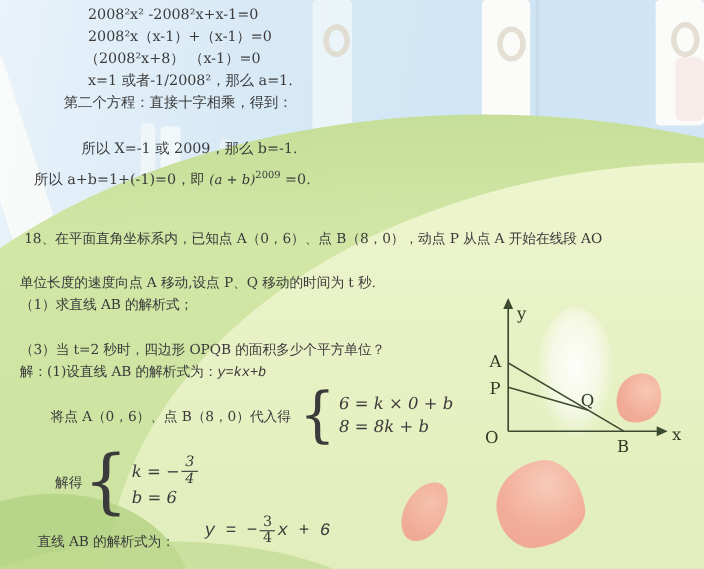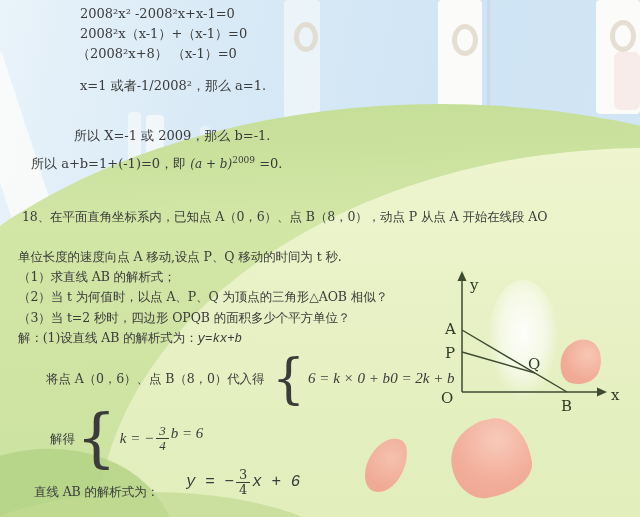--- a/index.html
+++ b/index.html
@@ -36,21 +36,21 @@
   .ln{position:absolute;white-space:nowrap;font-size:13px;line-height:17px;color:#3b3b3b;}
   .prob{font-size:12.5px;letter-spacing:-0.1px;}
   .it{font-style:italic;font-family:Liberation Mono, monospace;}
   .mathbig{font-style:italic;font-size:12px;}
   sup.e{font-size:9px;}
   .frac{display:inline-flex;flex-direction:column;align-items:center;line-height:1.05;vertical-align:middle;margin:0 2px;}
   .frac .num{font-size:13px;padding:0 3px;}
   .frac .den{font-size:13px;padding:0 3px;border-top:1.2px solid #3b3b3b;}
   .sys{position:absolute;display:flex;align-items:center;}
   .brace{font-family:"DejaVu Serif",serif;font-weight:400;color:#3b3b3b;line-height:1;}
-  .eqcol{display:flex;flex-direction:row;margin-left:3px;font-family:Liberation Serif, serif;}
+  .eqcol{display:flex;flex-direction:column;margin-left:3px;}
   .eqrow{font-style:italic;font-size:15px;line-height:21px;white-space:nowrap;}
   .eqrow2{display:flex;align-items:center;font-style:italic;font-size:15px;white-space:nowrap;}
   .final-formula{position:absolute;display:flex;align-items:center;font-size:16px;white-space:nowrap;}
   
   .diagram{position:absolute;left:436px;top:268px;}
   .diagram text{font-family:"DejaVu Serif","Liberation Serif",serif;font-size:15px;fill:#2e3a24;}
 </style>
 </head>
 <body>
 
@@ -79,45 +79,45 @@
   <div class="glow"></div>
   <div class="petal petal-b"></div>
   <div class="petal petal-big"></div>
   <div class="petal petal-part"></div>
 
   <div class="content">
 
     <div class="ln" style="left:80px;top:5px;">2008²x² -2008²x+x-1=0</div>
     <div class="ln" style="left:80px;top:25px;">2008²x（x-1）+（x-1）=0</div>
     <div class="ln" style="left:77px;top:45px;">（2008²x+8） （x-1）=0</div>
-    <div class="ln" style="left:80px;top:65px;margin-top:12px;">x=1 或者-1/2008²，那么 a=1.</div>
+    <div class="ln" style="left:80px;top:65px;">x=1 或者-1/2008²，那么 a=1.</div>
+    <div class="ln" style="left:58px;top:85px;">第二个方程：直接十字相乘，得到：</div>
     <div class="ln" style="left:74px;top:127px;">所以 X=-1 或 2009，那么 b=-1.</div>
 
     <div class="ln" style="left:31px;top:152px;">
       <span>所以 a+b=1+(-1)=0，即</span>
       <span class="mathbig">(a + b)</span><sup class="e">2009</sup>
       <span>=0.</span>
     </div>
 
     <div class="ln prob" style="left:22px;top:208px;">18、在平面直角坐标系内，已知点 A（0，6）、点 B（8，0），动点 P 从点 A 开始在线段 AO</div>
     <div class="ln prob" style="left:18px;top:248px;">单位长度的速度向点 A 移动,设点 P、Q 移动的时间为 t 秒.</div>
     <div class="ln prob" style="left:18px;top:268px;">（1）求直线 AB 的解析式；</div>
-    <div class="ln prob" style="left:18px;top:288px;">（2）当 t 为何值时，以点 A、P、Q 为顶点的三角形△AOB 相似？</div>
     <div class="ln prob" style="left:18px;top:309px;">（3）当 t=2 秒时，四边形 OPQB 的面积多少个平方单位？</div>
 
     <div class="ln prob" style="left:18px;top:329px;">
       <span>解：(1)设直线 AB 的解析式为：</span><span class="it">y=kx+b</span>
     </div>
 
     <div class="ln prob" style="left:46px;top:370px;">将点 A（0，6）、点 B（8，0）代入得</div>
     <div class="sys" style="left:272px;top:352px;">
       <span class="brace" style="font-size:52px;transform:scaleY(1.05);">{</span>
       <span class="eqcol">
         <span class="eqrow">6 = k × 0 + b</span>
-        <span class="eqrow">0 = 2k + b</span>
+        <span class="eqrow">8 = 8k + b</span>
       </span>
     </div>
 
     <div class="ln prob" style="left:50px;top:430px;">解得</div>
     <div class="sys" style="left:76px;top:406px;">
       <span class="brace" style="font-size:64px;">{</span>
       <span class="eqcol">
         <span class="eqrow2">
           <span>k = −</span>
           <span class="frac">

